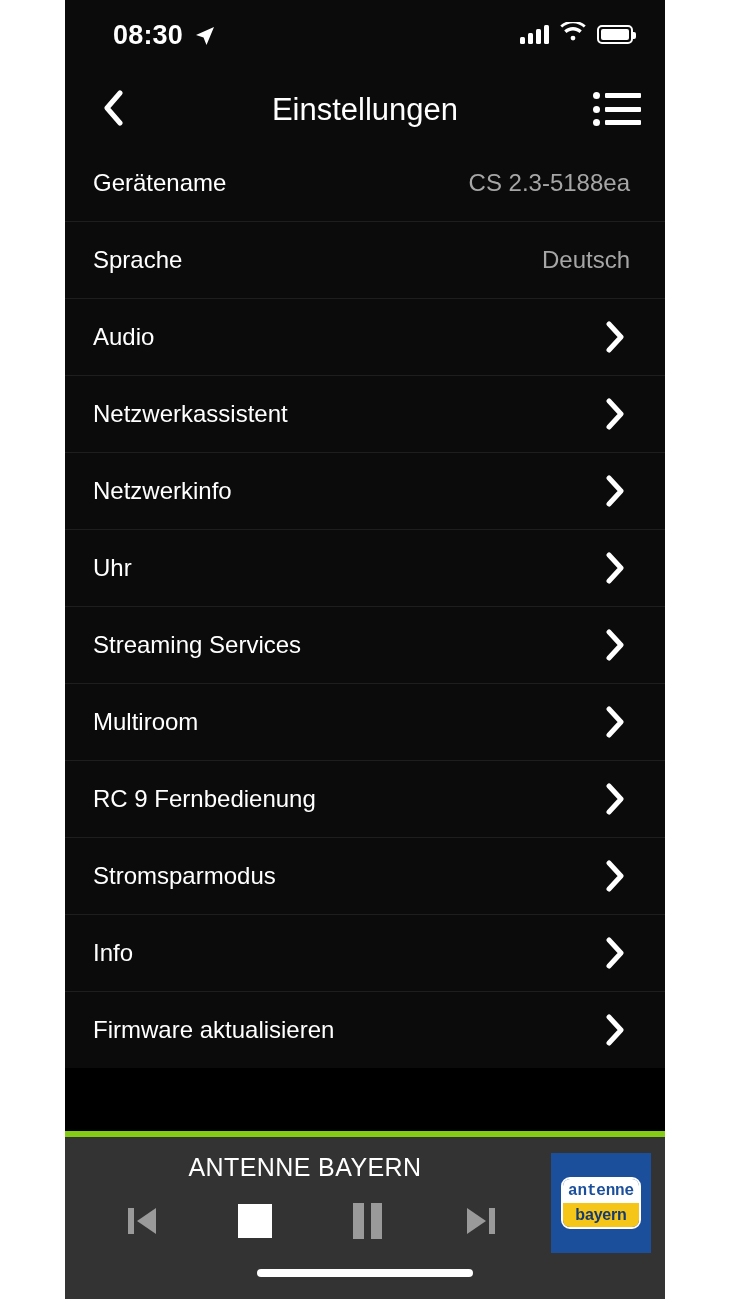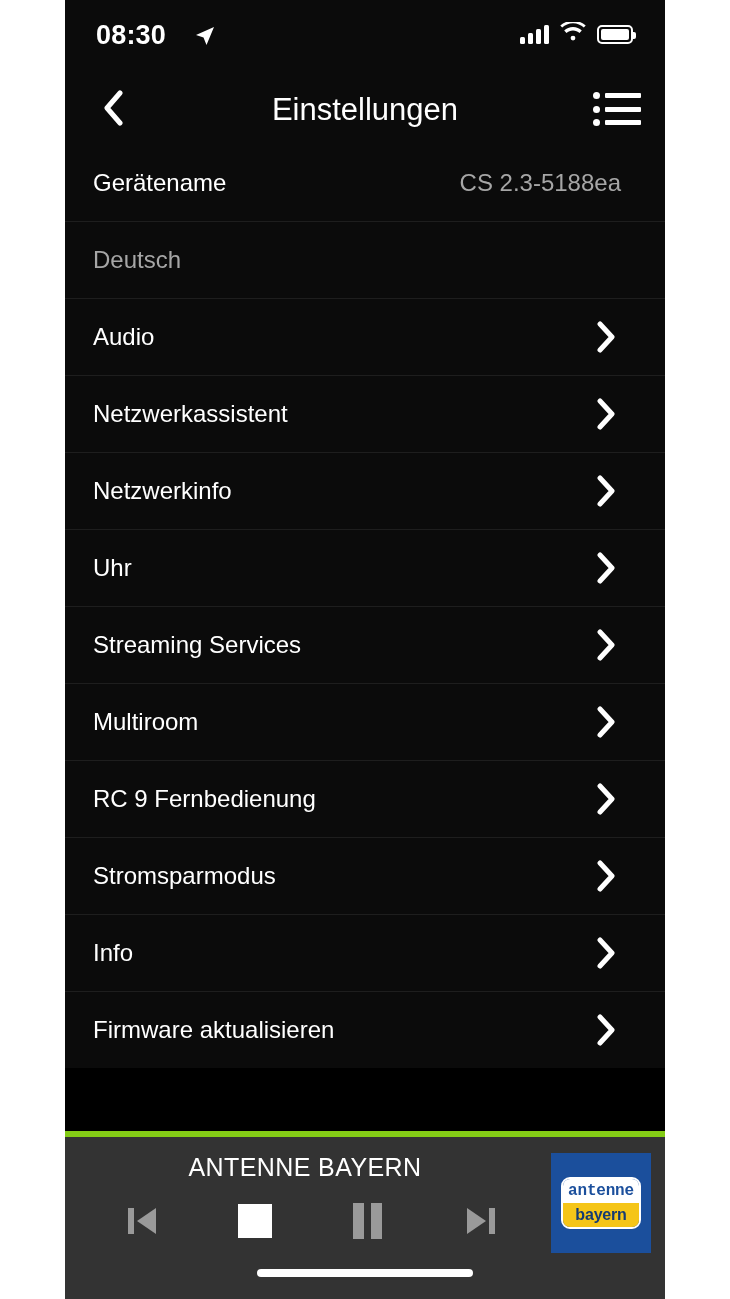--- a/index.html
+++ b/index.html
@@ -26,21 +26,21 @@
   }
 
   
   .statusbar {
     position: relative;
     height: 72px;
     background: #0b0b0b;
   }
   .status-time {
     position: absolute;
-    left: 31px;
+    left: 48px;
     top: 20px;
     font-size: 27px;
     font-weight: bold;
     color: #ffffff;
     letter-spacing: 0.2px;
   }
   .status-loc {
     position: absolute;
     left: 128px;
     top: 24px;
@@ -161,21 +161,21 @@
   .list {
     position: relative;
     background: #0b0b0b;
   }
   .row {
     position: relative;
     height: 77px;
     border-top: 1px solid #1e1e1e;
     display: flex;
     align-items: center;
-    padding: 0 44px 0 28px;
+    padding: 0 35px 0 28px;
     box-sizing: border-box;
     background: #0b0b0b;
   }
   .row:first-child { border-top: none; }
   .row-label {
     font-size: 24px;
     color: #ffffff;
     flex: 1 1 auto;
     white-space: nowrap;
   }
@@ -346,20 +346,21 @@
   </div>
 
   <div class="list">
 
     <div class="row">
       <span class="row-label">Gerätename</span>
       <span class="row-value">CS 2.3-5188ea</span>
     </div>
 
     <div class="row">
+      <span class="row-label">Sprache</span>
       <span class="row-value">Deutsch</span>
     </div>
 
     <div class="row">
       <span class="row-label">Audio</span>
       <svg class="chev" viewBox="0 0 22 32">
           <path d="M5 3 L17 16 L5 29" stroke="#ffffff" stroke-width="5" fill="none" stroke-linecap="round" stroke-linejoin="round"></path>
         </svg>
     </div>
 

